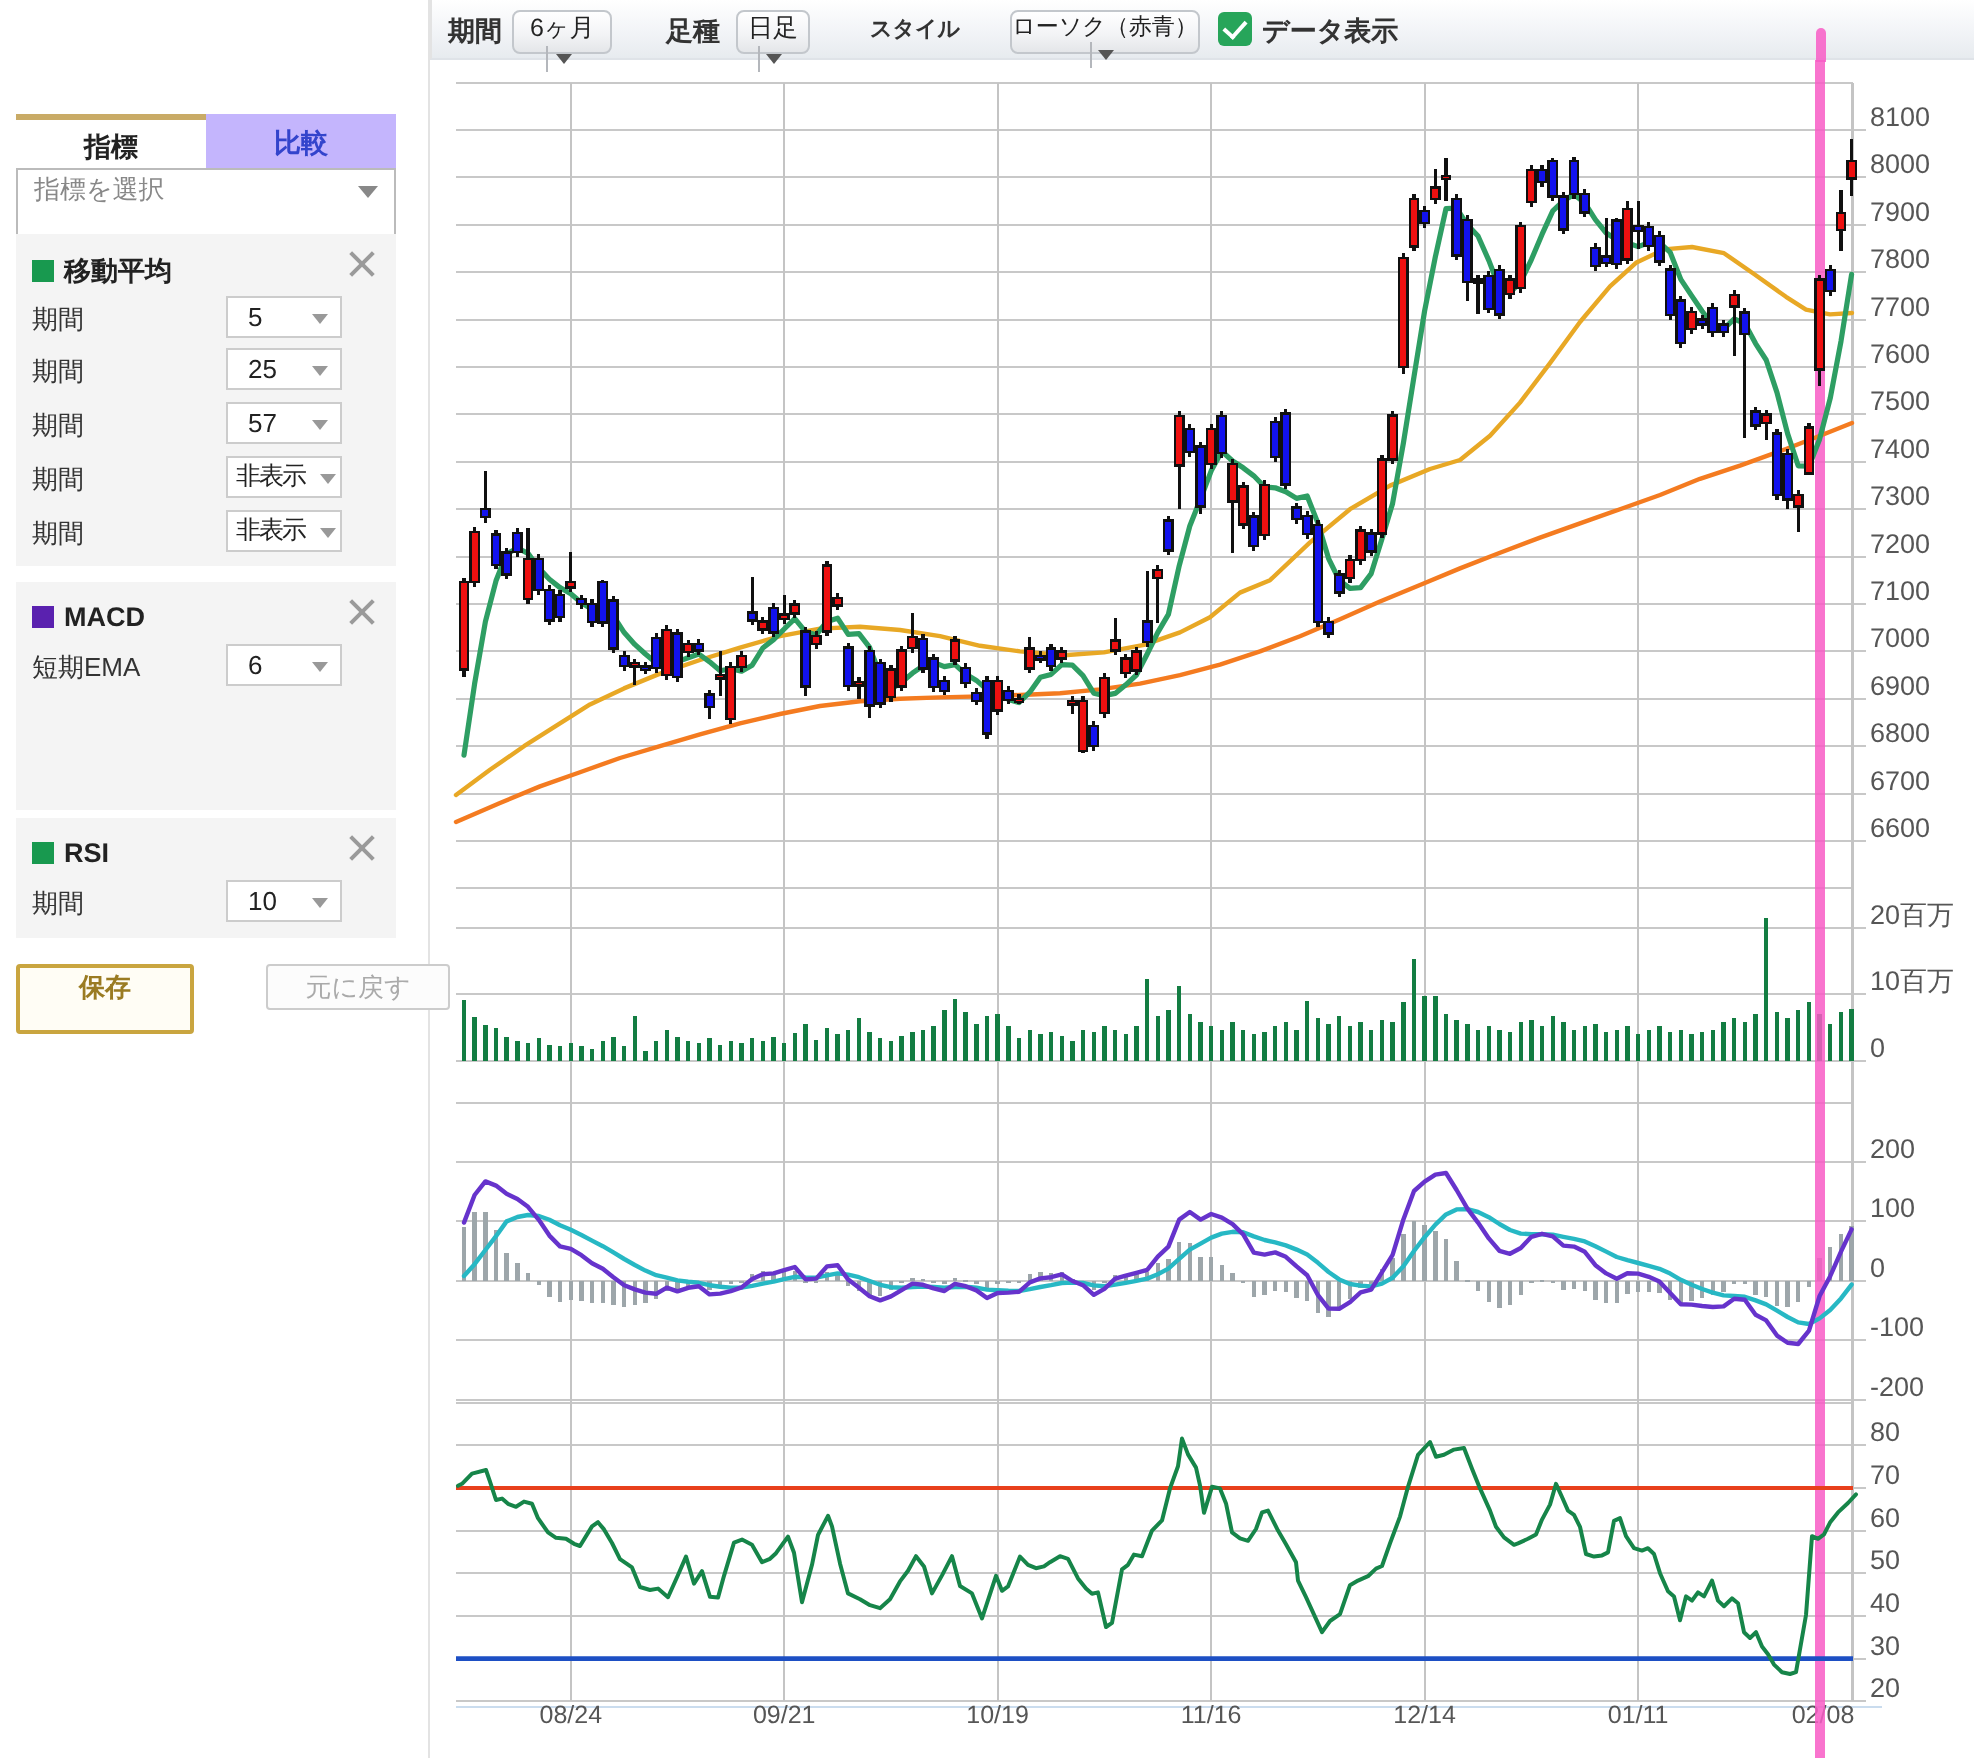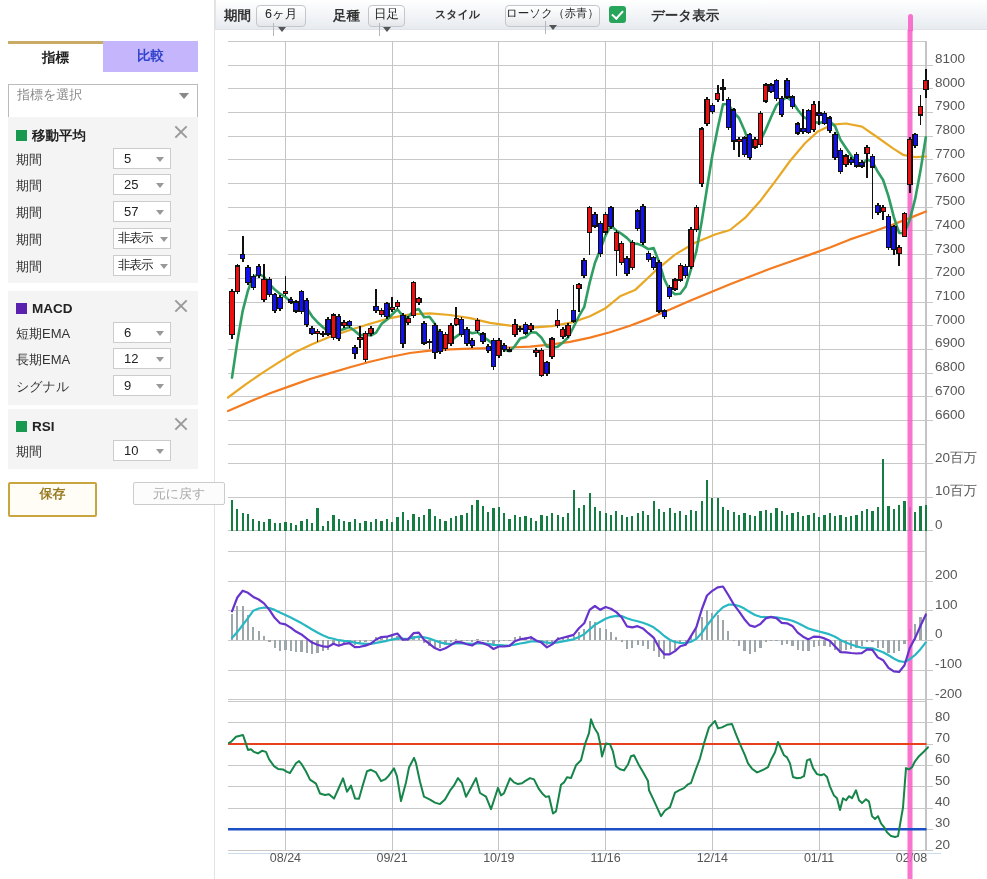--- a/index.html
+++ b/index.html
@@ -16,21 +16,21 @@
 .btn .arr { width:16px; height:14px; border-left:1px solid #b4b7bc;
   display:flex; align-items:center; justify-content:center; }
 .btn .arr:after { content:""; border:4px solid transparent; border-top:5px solid #555; margin-top:4px; }
 .chk { position:absolute; left:394px; top:6px; width:17px; height:17px; background:#27a55a;
   border-radius:3px; }
 .chk:after { content:""; position:absolute; left:3px; top:4px; width:9px; height:5px;
   border-left:2.5px solid #fff; border-bottom:2.5px solid #fff; transform:rotate(-48deg); }
 
 .side { position:absolute; left:0; top:0; width:215px; height:879px; background:#fff;
   border-right:1px solid #e3e3e3; }
-.tabs { position:absolute; left:8px; top:41px; width:190px; height:31px; display:flex; }
+.tabs { position:absolute; left:8px; top:57px; width:190px; height:31px; display:flex; }
 .tab1 { width:95px; background:#fff; border-top:3px solid #c9ab66; text-align:center;
   font-size:13.5px; font-weight:bold; color:#222; line-height:27px; }
 .tab2 { width:95px; background:#c4b5fd; text-align:center; font-size:13.5px; font-weight:bold;
   color:#3344cc; line-height:30px; }
 .selind { position:absolute; left:8px; top:84px; width:190px; height:40px;
   border:1px solid #bbb; background:#fff; font-size:13px; color:#888; line-height:20px;
   padding-left:8px; }
 .selind:after { content:""; position:absolute; right:8px; top:8px;
   border:5px solid transparent; border-top:6px solid #888; }
 .sec { position:absolute; left:8px; width:190px; background:#f4f4f4; }
@@ -755,28 +755,20 @@
       </div>
   </div>
 
   <div class="sec" style="top:291px;height:114px;">
     <div class="ttl"><span class="sq" style="background:#5a21af"></span>MACD</div>
     <div class="xx"></div>
     <div class="row" style="top:31px">
         <span class="rl">短期EMA</span>
         <span class="rsel">6</span>
       </div>
-    <div class="row" style="top:57px">
-        <span class="rl">長期EMA</span>
-        <span class="rsel">12</span>
-      </div>
-    <div class="row" style="top:84px">
-        <span class="rl">シグナル</span>
-        <span class="rsel">9</span>
-      </div>
   </div>
 
   <div class="sec" style="top:409px;height:60px;">
     <div class="ttl"><span class="sq" style="background:#18994f"></span>RSI</div>
     <div class="xx"></div>
     <div class="row" style="top:31px">
         <span class="rl">期間</span>
         <span class="rsel">10</span>
       </div>
   </div>
@@ -798,14 +790,14 @@
   <div class="btn" style="left:153px">
       <span class="txt" style="padding:0 5px">日足</span>
       <span class="arr"></span>
     </div>
   <span class="lbl" style="left:220px;font-size:11px">スタイル</span>
   <div class="btn" style="left:290px">
       <span class="txt" style="font-size:11.5px;width:93px;padding:0;text-align:center">ローソク（赤青）</span>
       <span class="arr"></span>
     </div>
   <span class="chk"></span>
-  <span class="lbl" style="left:436px">データ表示</span>
+  <span class="lbl" style="left:416px">データ表示</span>
 </div>
 
 </body></html>

